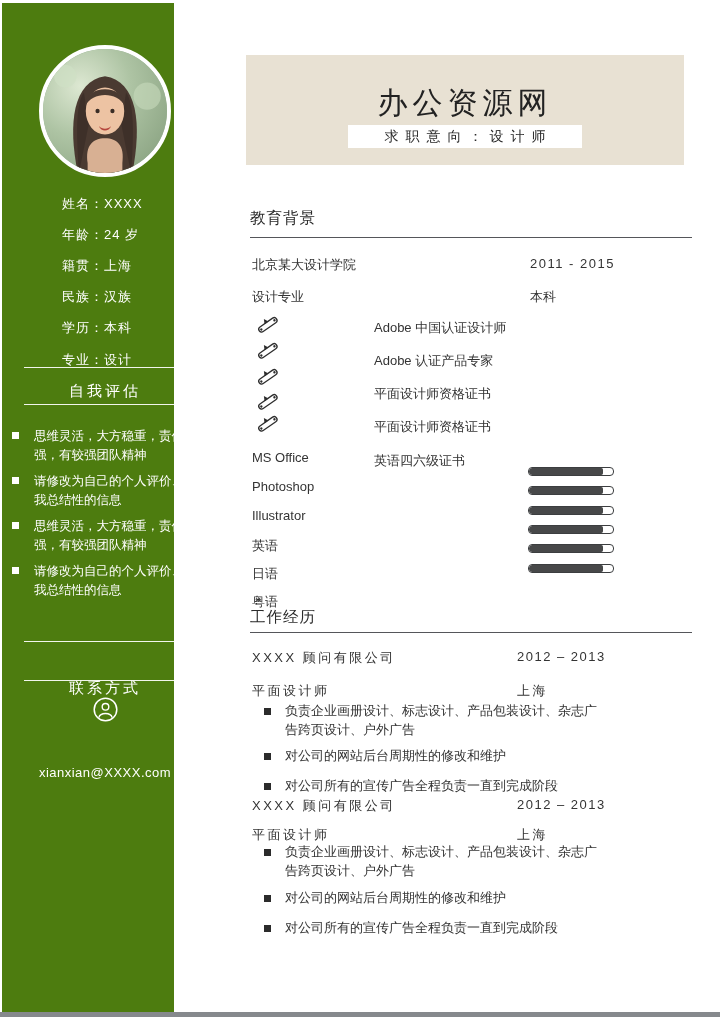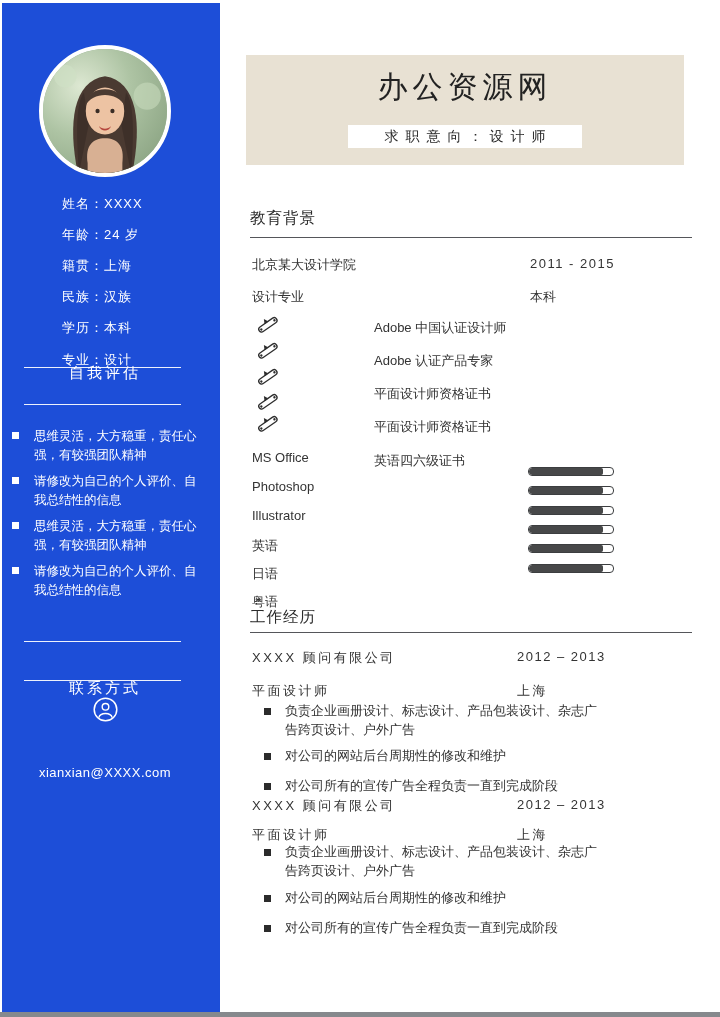--- a/index.html
+++ b/index.html
@@ -1,36 +1,36 @@
 <!DOCTYPE html>
 <html><head>
 <meta charset="utf-8">
 <style>
   html,body{margin:0;padding:0;background:#fff;}
   .page{position:relative;width:720px;height:1017px;background:#ffffff;overflow:hidden;
         font-family:"Liberation Sans","DejaVu Sans",sans-serif;color:#3a3a3a;}
 
   
-  .sidebar{position:absolute;left:2px;top:3px;width:218px;height:1009px;background:#1d4ed8;color:#fff;}
+  .sidebar{position:absolute;left:2px;top:3px;width:172px;height:1009px;background:#4d7c0f;color:#fff;}
   .photo-ring{position:absolute;left:37px;top:42px;width:124px;height:124px;border:4px solid #fff;
               border-radius:50%;overflow:hidden;background:#9fb89a;}
   .photo-ring svg{display:block;}
   .info-row{position:absolute;left:60px;width:140px;font-size:13px;line-height:16px;letter-spacing:1px;white-space:nowrap;}
   .side-divider{position:absolute;left:22px;width:157px;height:1px;background:rgba(255,255,255,.92);}
   .side-title{position:absolute;left:0;width:206px;text-align:center;font-size:15px;letter-spacing:3px;}
   .eval-list{position:absolute;left:10px;top:424px;width:188px;}
   .eval-item{display:flex;margin-bottom:7px;}
   .eval-item .sq{flex:0 0 7px;width:7px;height:7px;background:#fff;margin:5px 15px 0 0;}
   .eval-item .txt{font-size:12.5px;line-height:19px;font-family:Liberation Serif, serif;}
   .contact-icon{position:absolute;left:0;top:693px;width:206px;text-align:center;}
   .c-center{position:absolute;left:0;width:206px;text-align:center;font-size:13px;letter-spacing:.5px;}
 
   
   .header-box{position:absolute;left:246px;top:55px;width:438px;height:110px;background:#e8e1d3;}
-  .header-title{margin:0;padding-top:12px;text-align:center;font-size:30px;font-weight:500;
+  .header-title{margin:0;padding-top:28px;text-align:center;font-size:30px;font-weight:500;
                 letter-spacing:5px;color:#222;}
   .intent-strip{position:absolute;left:102px;top:70px;width:234px;height:23px;background:#fff;
                 display:flex;align-items:center;justify-content:center;}
   .intent-strip span{font-size:14px;letter-spacing:7px;text-indent:7px;color:#2a2a2a;white-space:nowrap;text-align:center;}
 
   
   .sec-title{position:absolute;left:250px;font-size:15.5px;letter-spacing:1px;color:#2b2b2b;}
   .sec-line{position:absolute;left:250px;width:442px;height:1px;background:#55565a;}
   .cell{position:absolute;font-size:13px;color:#333;white-space:nowrap;}
   .sp2{letter-spacing:2.5px;}
@@ -75,21 +75,21 @@
     </div>
 
     <div class="info-row" style="top:193px"><span>姓名：</span><span>XXXX</span></div>
     <div class="info-row" style="top:224px"><span>年龄：</span><span>24 岁</span></div>
     <div class="info-row" style="top:255px"><span>籍贯：</span><span>上海</span></div>
     <div class="info-row" style="top:286px"><span>民族：</span><span>汉族</span></div>
     <div class="info-row" style="top:317px"><span>学历：</span><span>本科</span></div>
     <div class="info-row" style="top:349px"><span>专业：</span><span>设计</span></div>
 
     <div class="side-divider" style="top:364px"></div>
-    <div class="side-title" style="top:361px">自我评估</div>
+    <div class="side-title" style="top:379px">自我评估</div>
     <div class="side-divider" style="top:401px"></div>
 
     <div class="eval-list">
       <div class="eval-item">
           <span class="sq"></span>
           <span class="txt">思维灵活，大方稳重，责任心强，有较强团队精神</span>
         </div>
       <div class="eval-item">
           <span class="sq"></span>
           <span class="txt">请修改为自己的个人评价、自我总结性的信息</span>

